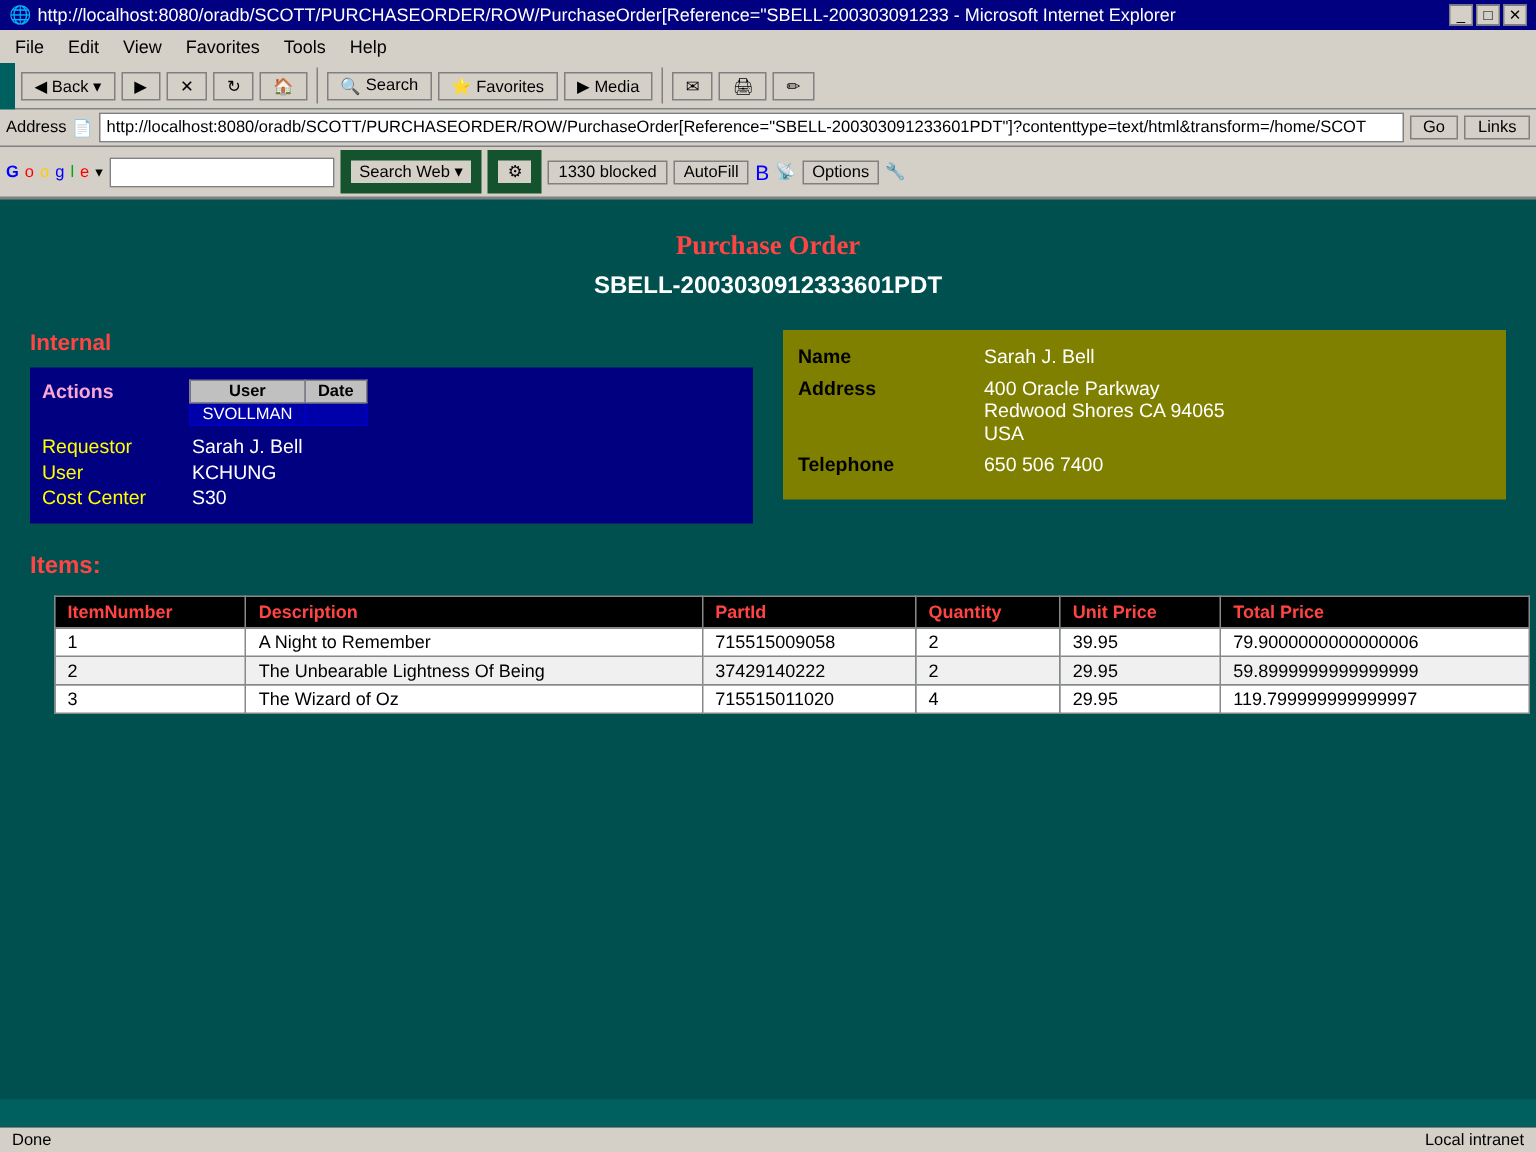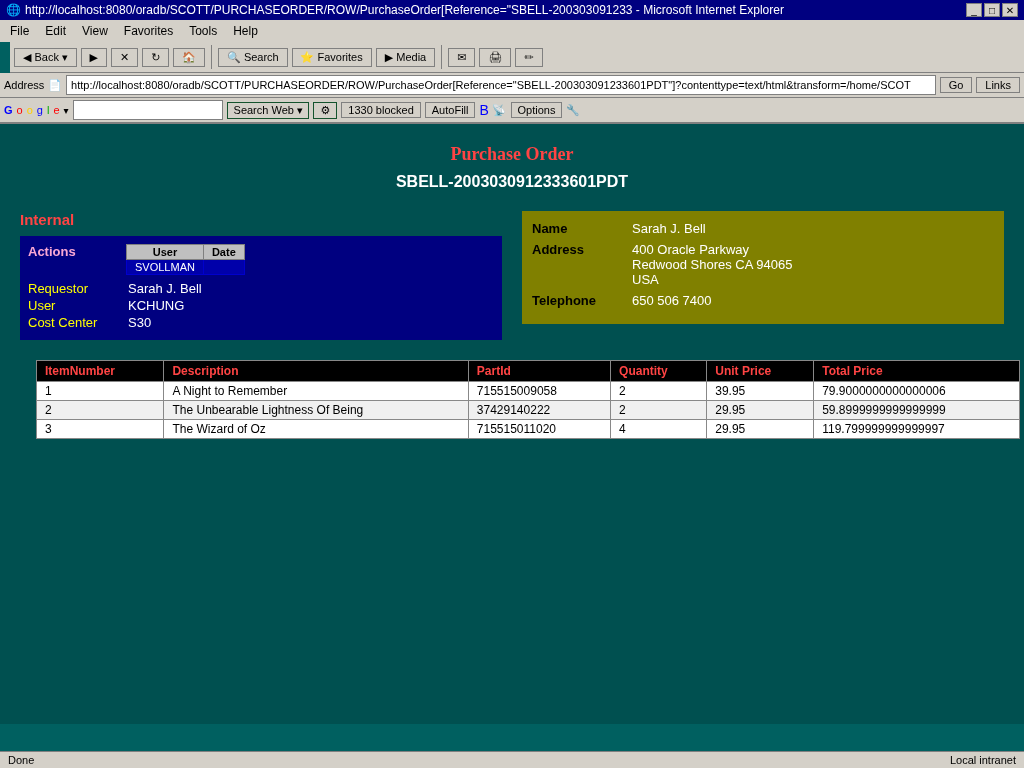--- a/index.html
+++ b/index.html
@@ -102,21 +102,21 @@
     .google-input {
       background: #fff;
       border: 1px solid #808080;
       padding: 1px 4px;
       font-size: 11px;
       height: 20px;
       width: 150px;
     }
     .google-search-btn {
       background: #d4d0c8;
-      border: 1px solid #14532d;
+      border: 7px solid #14532d;
       padding: 1px 6px;
       font-size: 11px;
       cursor: pointer;
     }
     .blocked-label {
       background: #d4d0c8;
       border: 1px solid #808080;
       padding: 1px 6px;
       font-size: 11px;
     }
@@ -185,21 +185,21 @@
     .info-label { color: #ffff00; font-weight: normal; width: 100px; }
     .info-value { color: #fff; }
 
     
     .shipto-section { flex: 1; }
     .shipto-box {
       background: #808000;
       padding: 10px;
       color: #fff;
     }
-    .shipto-row { display: flex; margin-bottom: 6px; }
+    .shipto-row { display: flex; margin-bottom: 6px; gap: 24px; }
     .shipto-label { color: #000; font-weight: bold; width: 100px; }
     .shipto-value { color: #fff; }
 
     
     .items-section { }
     .items-title { color: #ff4444; font-size: 16px; font-weight: bold; margin-bottom: 10px; }
 
     .items-table { border-collapse: collapse; width: 100%; margin-left: 16px; }
     .items-table th {
       background: #000;
@@ -357,20 +357,21 @@
         <div class="shipto-row">
           <span class="shipto-label">Telephone</span>
           <span class="shipto-value">650 506 7400</span>
         </div>
       </div>
     </div>
 
   </div>
 
   <div class="items-section">
+    <div class="items-title">Items:</div>
     <table class="items-table">
       <thead>
         <tr>
           <th>ItemNumber</th>
           <th>Description</th>
           <th>PartId</th>
           <th>Quantity</th>
           <th>Unit Price</th>
           <th>Total Price</th>
         </tr>

